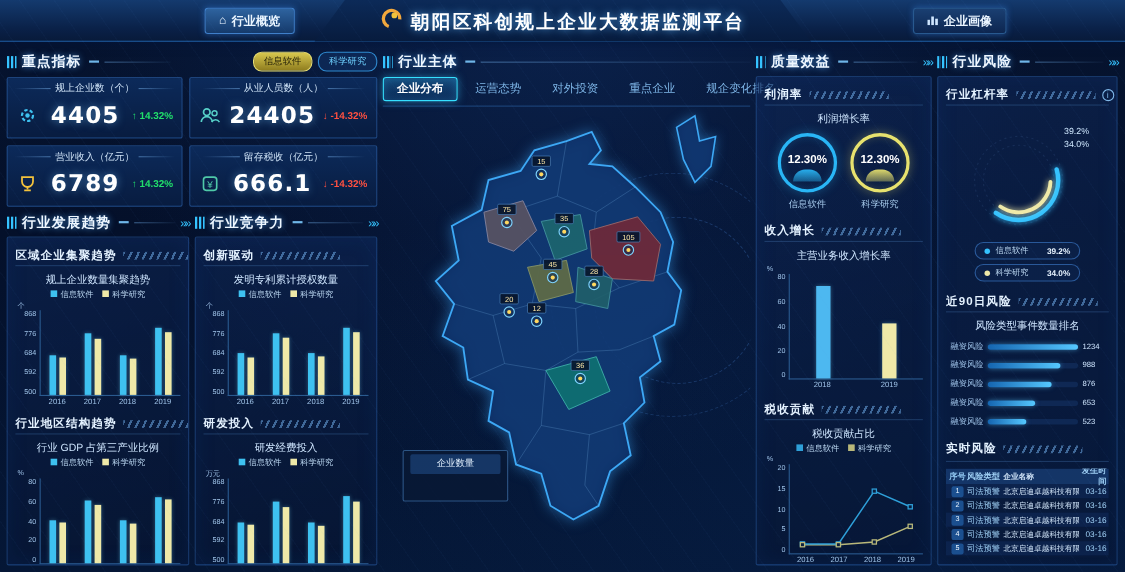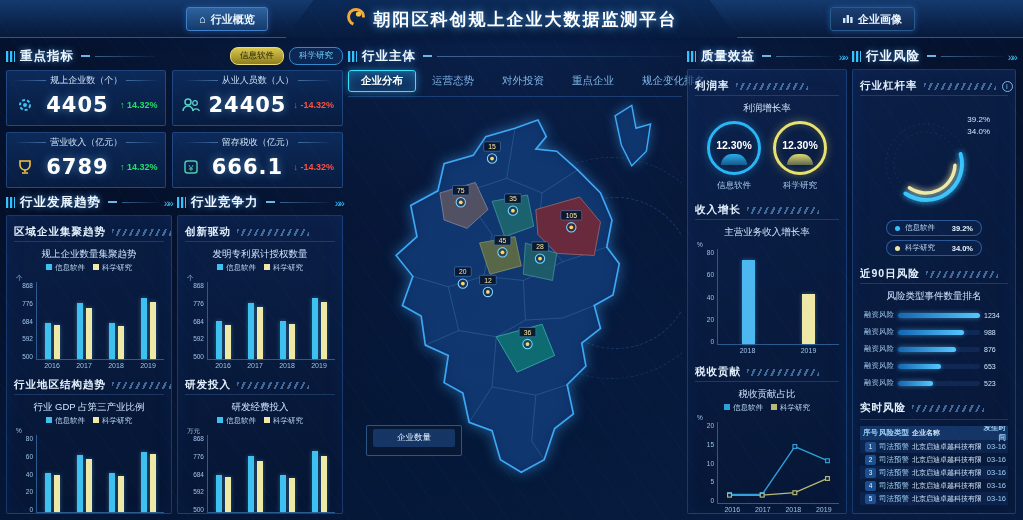--- a/index.html
+++ b/index.html
@@ -132,21 +132,21 @@
   .tab{font-size:10.5px;color:#7fb7e8;padding:3px 12px;cursor:pointer;white-space:nowrap;}
   .tab.active{color:#fff;font-weight:bold;border:1px solid #35e0ff;border-radius:3px;
     background:linear-gradient(rgba(40,160,230,.35),rgba(20,80,150,.25));
     box-shadow:0 0 8px rgba(60,200,255,.5), inset 0 0 8px rgba(60,200,255,.25);}
   .map-stage{position:relative;flex:1;overflow:hidden;}
   .map-stage::before{content:"";position:absolute;right:-40px;top:60px;width:220px;height:220px;
     border:1px dashed rgba(90,160,255,.18);border-radius:50%;}
   .map-stage::after{content:"";position:absolute;right:-10px;top:100px;width:150px;height:150px;
     border:1px dashed rgba(90,160,255,.22);border-radius:50%;}
   .map-legend{position:absolute;left:18px;bottom:58px;width:96px;z-index:3;
-    border:1px solid rgba(90,160,230,.45);background:rgba(8,24,52,.82);border-radius:2px;padding-bottom:4px;}
+    border:1px solid rgba(90,160,230,.45);background:rgba(8,24,52,.82);border-radius:2px;padding-bottom:20px;}
   .ml-title{font-size:8.5px;color:#e4f2ff;text-align:center;padding:3px 0;margin:3px 6px 4px;
     background:rgba(40,90,160,.45);border-radius:2px;}
   .ml-row{display:flex;align-items:center;gap:6px;padding:2px 10px;font-size:8px;color:#cfe3f7;}
   .ml-swatch{width:14px;height:7px;border-radius:1px;flex:none;}
   
   .info-icon{margin-left:auto;width:11px;height:11px;border:1px solid #7fb7e8;border-radius:50%;
     color:#7fb7e8;font-size:8px;line-height:10px;text-align:center;cursor:pointer;flex:none;}
 </style>
 </head>
 <body>

